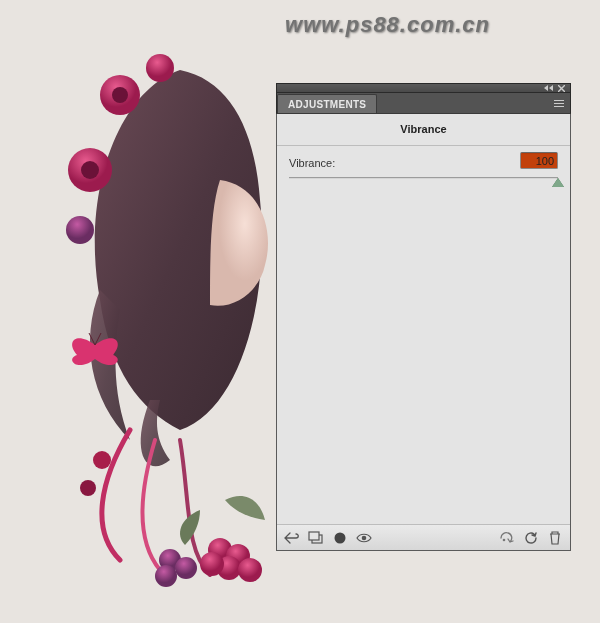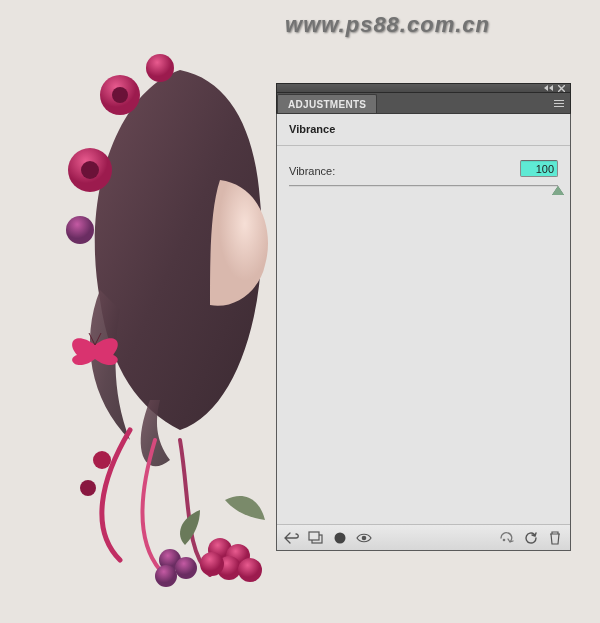--- a/index.html
+++ b/index.html
@@ -120,20 +120,21 @@
     min-height: 437px;
     display: flex;
     flex-direction: column;
   }
   .panel-title {
     padding: 9px 12px 10px;
     font-weight: bold;
     font-size: 11px;
     color: #222;
     border-bottom: 1px solid #bdbdbd;
+    text-align: center;
   }
   .sliders {
     padding: 6px 12px 0;
     flex: 0 0 auto;
   }
   .slider-row {
     margin-bottom: 18px;
   }
   .slider-head {
     display: flex;
@@ -141,31 +142,30 @@
     align-items: flex-end;
     margin-bottom: 6px;
   }
   .slider-label {
     font-size: 11px;
     color: #333;
   }
   .slider-value {
     width: 38px;
     height: 17px;
-    background: #5eead4;
+    background: #c2410c;
     border: 1px solid #8a8a8a;
     border-top-color: #6a6a6a;
     border-radius: 2px;
     text-align: right;
     padding: 1px 3px;
     font-size: 11px;
     font-family: inherit;
     color: #222;
     box-shadow: inset 0 1px 1px rgba(0,0,0,0.08);
-    margin-top: 8px;
   }
   .slider-track {
     position: relative;
     height: 14px;
   }
   .slider-line {
     position: absolute;
     top: 2px;
     left: 0;
     right: 0;

